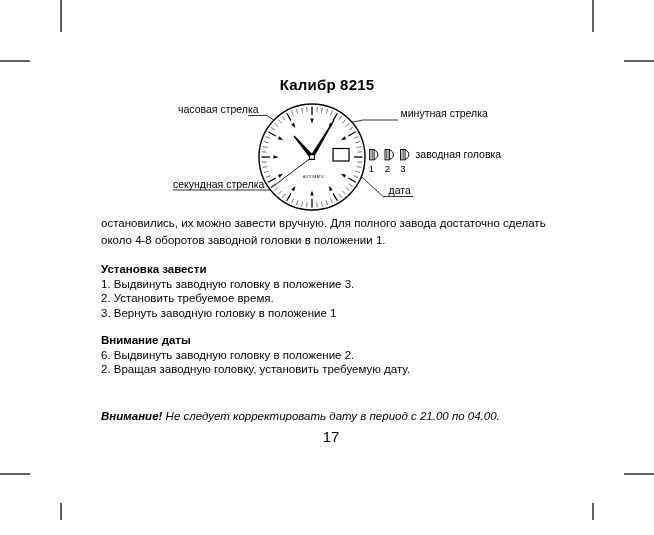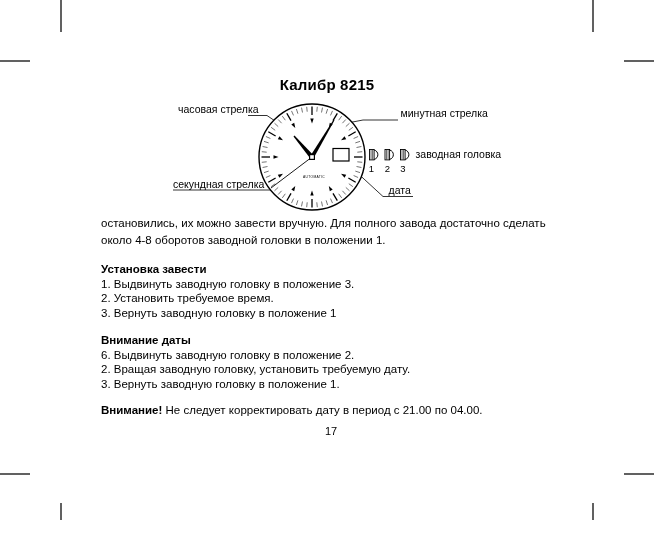--- a/index.html
+++ b/index.html
@@ -15,23 +15,23 @@
   .diagram-svg{position:absolute;left:0;top:0;}
   .diagram-svg text{font-family:"Liberation Sans",sans-serif;fill:#000;}
   .lbl{font-size:10.5px;}
   .crown-num{font-size:9.5px;}
   .dial-text{font-size:3.3px;letter-spacing:.3px;fill:#222;}
   .textcol{position:absolute;left:101px;top:215px;width:460px;font-size:11.5px;}
   .intro div{line-height:17px;}
   .section{margin-top:13px;}
   .section div{line-height:14.5px;}
   .sec-title{font-weight:bold;}
-  .warning{margin-top:12px;line-height:15px;}
+  .warning{margin-top:32px;line-height:15px;font-style:italic;}
   .warning b{font-weight:bold;}
-  .pageno{margin-top:6px;text-align:center;font-size:11px;line-height:14px;}
+  .pageno{margin-top:6px;text-align:center;font-size:15px;line-height:14px;}
 </style>
 </head>
 <body>
 
 <div class="page">
 
   <div class="crop" style="left:60px;top:0;width:2px;height:32px"></div>
   <div class="crop" style="left:0;top:60px;width:30px;height:2px"></div>
   <div class="crop" style="left:592px;top:0;width:2px;height:32px"></div>
   <div class="crop" style="left:624px;top:60px;width:30px;height:2px"></div>
@@ -170,21 +170,20 @@
       <div class="sec-title">Установка завести</div>
       <div>1. Выдвинуть заводную головку в положение 3.</div>
       <div>2. Установить требуемое время.</div>
       <div>3. Вернуть заводную головку в положение 1</div>
     </div>
 
     <div class="section">
       <div class="sec-title">Внимание даты</div>
       <div>6. Выдвинуть заводную головку в положение 2.</div>
       <div>2. Вращая заводную головку, установить требуемую дату.</div>
-      <div>3. Вернуть заводную головку в положение 1.</div>
     </div>
 
     <div class="warning">
       <b>Внимание!</b><span> Не следует корректировать дату в период с 21.00 по 04.00.</span>
     </div>
 
     <div class="pageno">17</div>
   </div>
 </div>
 

